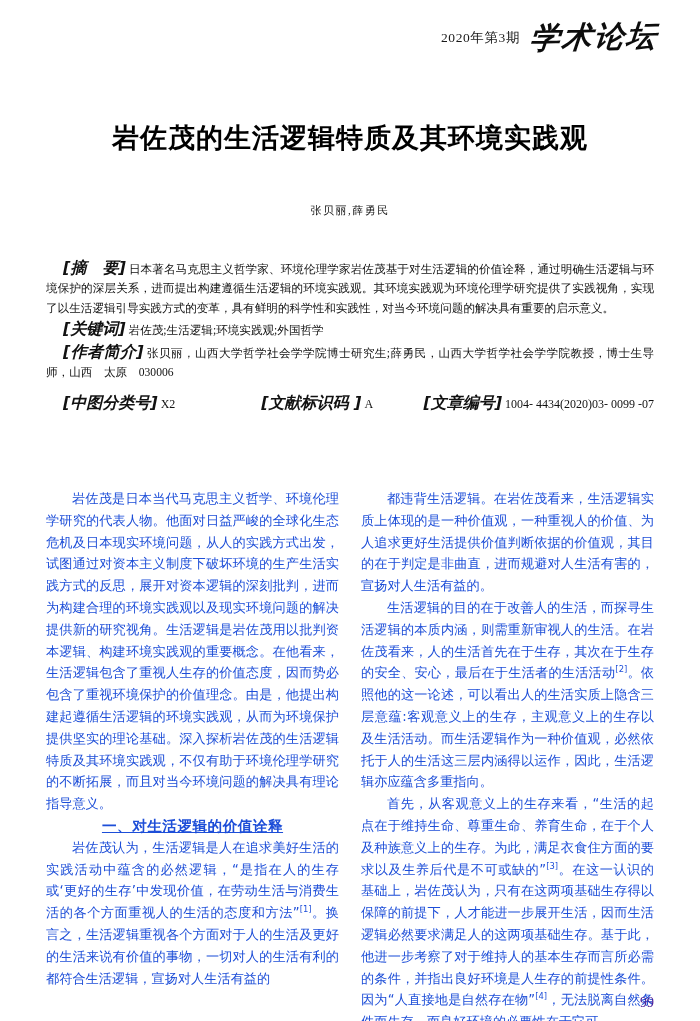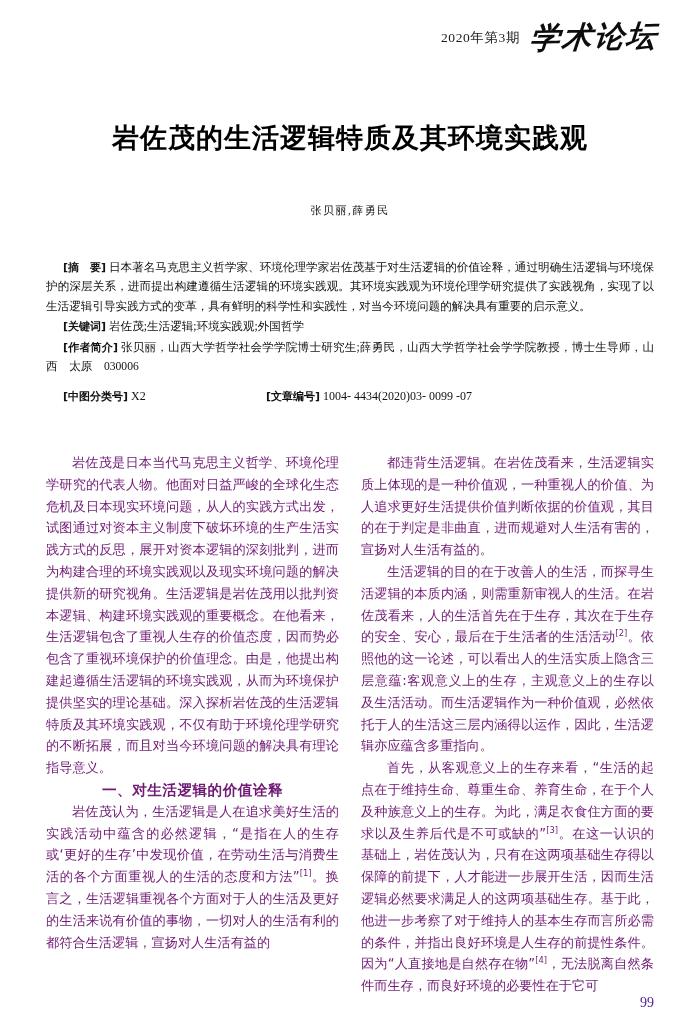--- a/index.html
+++ b/index.html
@@ -90,21 +90,22 @@
     color: #111;
     text-align: justify;
     text-justify: inter-ideograph;
   }
   .fm-abstract {
     text-indent: 17px;
   }
   .fm-label {
     font-family: "DejaVu Sans", "Liberation Sans", sans-serif;
     font-weight: 700;
-    font-size: 11px;
+    font-size: 16px;
+    font-style: italic;
   }
   .fm-row {
     margin-top: 1px;
     text-indent: 17px;
   }
   .fm-codes {
     margin-top: 11px;
     display: flex;
     gap: 16px;
     text-indent: 0;
@@ -123,36 +124,38 @@
     width: 608px;
     height: 545px;
     display: flex;
     gap: 22px;
   }
   .col {
     width: 293px;
     font-family: "DejaVu Sans", "Liberation Sans", sans-serif;
     font-size: 13.2px;
     line-height: 21.8px;
-    color: #701a75;
+    color: #1d4ed8;
     text-align: justify;
     text-justify: inter-ideograph;
+    margin-top: 36px;
   }
   .col p {
     margin: 0;
     text-indent: 26px;
   }
   .section-head {
     margin: 21px 0 13px 0;
     text-align: center;
     font-family: "DejaVu Sans", "Liberation Sans", sans-serif;
     font-size: 14.6px;
     font-weight: 700;
     letter-spacing: 0.5px;
     text-indent: 0 !important;
+    text-decoration: underline;
   }
   sup.cite {
     font-size: 8.4px;
     vertical-align: super;
     line-height: 0;
   }
 
   .page-number {
     position: absolute;
     bottom: 10px;
@@ -191,20 +194,24 @@
     <div class="fm-row">
       <span class="fm-label">[作者简介]</span>
       <span>张贝丽，山西大学哲学社会学学院博士研究生;薛勇民，山西大学哲学社会学学院教授，博士生导师，山西　太原　030006</span>
     </div>
 
     <div class="fm-codes">
       <span class="code-cell code-a">
         <span class="fm-label">[中图分类号]</span>
         <span>X2</span>
       </span>
+      <span class="code-cell code-b">
+        <span class="fm-label">[文献标识码 ]</span>
+        <span>A</span>
+      </span>
       <span class="code-cell code-c">
         <span class="fm-label">[文章编号]</span>
         <span>1004- 4434(2020)03- 0099 -07</span>
       </span>
     </div>
   </div>
 
   <div class="columns">
 
     <div class="col">

